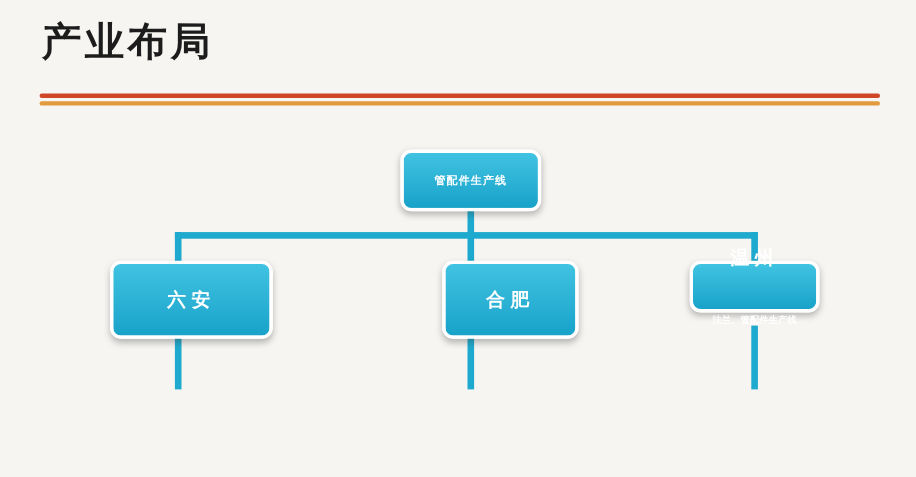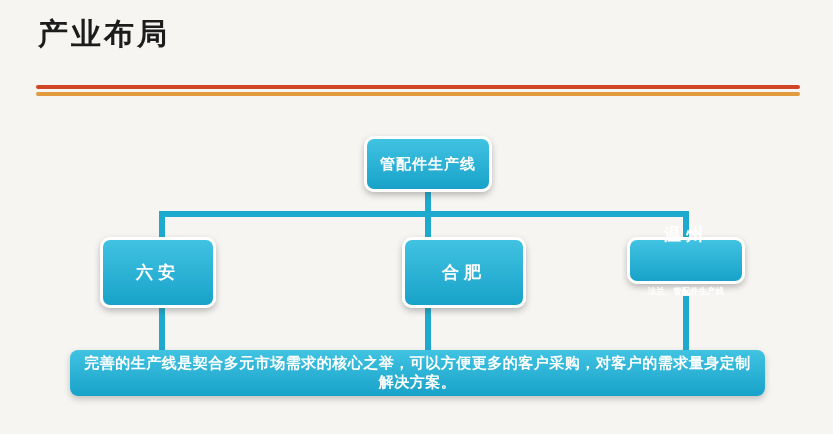--- a/index.html
+++ b/index.html
@@ -20,21 +20,21 @@
   .header {
     position: absolute;
     left: 38px;
     top: 14px;
     display: flex;
     align-items: baseline;
     gap: 18px;
     white-space: nowrap;
   }
   .title-cn {
-    font-size: 30px;
+    font-size: 36px;
     font-weight: 900;
     color: var(--text_dark, #1c1c1c);
     letter-spacing: 3px;
   }
   .title-en {
     font-size: 29px;
     font-weight: 700;
     color: #3f3f3f;
   }
   .rule {
@@ -71,23 +71,23 @@
     color: #ffffff;
     display: flex;
     flex-direction: column;
     align-items: center;
     justify-content: center;
     text-align: center;
     padding: 4px 6px;
   }
   .root {
     left: 364px; top: 136px; width: 128px; height: 56px;
-    font-size: 15px; font-weight: 700; letter-spacing: 1px;
+    font-size: 10px; font-weight: 700; letter-spacing: 1px;
   }
-  .child-left  { left: 100px; top: 237px; width: 116px; height: 71px; text-align: right; }
+  .child-left  { left: 100px; top: 237px; width: 148px; height: 71px; text-align: right; }
   .child-mid   { left: 366px; top: 237px; width: 124px; height: 71px; margin-left: 36px; }
   .child-right { left: 627px; top: 237px; width: 118px; height: 47px; gap: 37px; }
   .child-title {
     font-size: 17px;
     font-weight: 700;
     letter-spacing: 5px;
   }
   .child-desc {
     font-size: 8.5px;
     font-weight: 700;
@@ -144,17 +144,14 @@
 
   <div class="node child-mid">
     <div class="child-title">合肥</div>
   </div>
 
   <div class="node child-right">
     <div class="child-title">温州</div>
     <div class="child-desc">法兰、管配件生产线</div>
   </div>
 
-  <div class="summary">
-    <span>完善的生产线是契合多元市场需求的核心之举，可以方便更多的客户采购，对客户的需求量身定制解决方案。</span>
-  </div>
 
 </div>
 
 </body></html>

